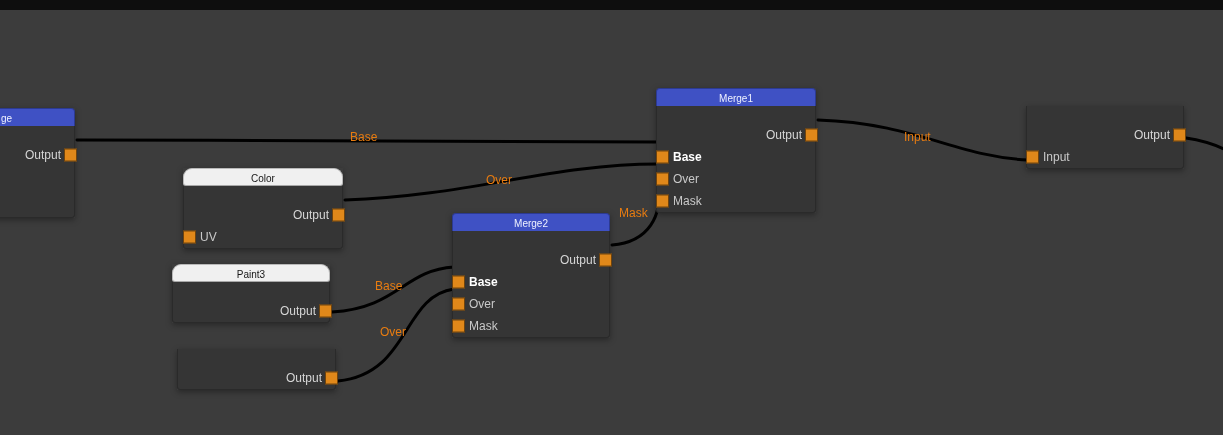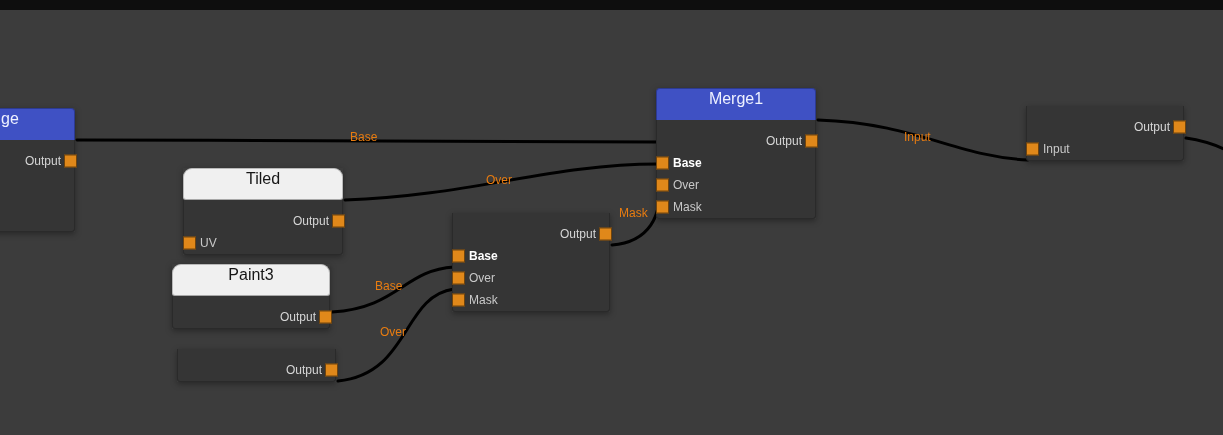--- a/index.html
+++ b/index.html
@@ -10,39 +10,39 @@
     position:relative;
   }
   .canvas { position:absolute; inset:0; }
   .topbar { position:absolute; top:0; left:0; width:1223px; height:10px; background:#0e0e0e; z-index:4; }
 
   .wires { position:absolute; top:0; left:0; z-index:1; }
   .wire { stroke:#000000; stroke-width:3; fill:none; stroke-linecap:round; }
 
   .node { position:absolute; z-index:2; box-shadow:0 2px 6px rgba(0,0,0,0.35); }
   .node-header {
-    height:32px; line-height:19px; text-align:center; font-size:16px;
+    height:18px; line-height:19px; text-align:center; font-size:10px;
     white-space:nowrap; overflow:hidden;
   }
   .header-blue {
     background:#3f51c4; color:#eef1ff;
     border:1px solid #2c3a92; border-bottom:none;
     border-radius:4px 4px 0 0;
   }
   .header-light {
     background:#f0f0f0; color:#161616;
     border:1px solid #b9b9b9; border-bottom-color:#a8a8a8;
     border-radius:9px 9px 3px 3px;
   }
   .title-offset { text-align:left; padding-left:85px; }
   .node-body {
     background:#353535;
     border:1px solid #2a2a2a; border-top:none;
     border-radius:0 0 3px 3px;
-    padding-top:10px;
+    padding-top:18px;
   }
   .row { position:relative; height:22px; display:flex; align-items:center; font-size:12px; color:#c9c9c9; }
   .row-out { justify-content:flex-end; padding-right:13px; color:#d6d6d6; }
   .row-in { padding-left:16px; }
   .row-label { white-space:nowrap; }
   .row-label.bold { color:#ffffff; font-weight:bold; }
   .port {
     position:absolute; width:13px; height:13px;
     background:#e0881a; border:1px solid rgba(0,0,0,0.5);
     top:50%; transform:translateY(-50%);
@@ -74,21 +74,21 @@
     <div class="node-header header-blue title-offset">ge</div>
     <div class="node-body" style="height:92px;">
       <div class="row row-out">
         <span class="row-label">Output</span>
         <span class="port port-out"></span>
       </div>
     </div>
   </div>
 
   <div class="node" style="left:183px; top:168px; width:160px;">
-    <div class="node-header header-light">Tiled</div>
+    <div class="node-header header-light">Color</div>
     <div class="node-body">
       <div class="row row-out">
         <span class="row-label">Output</span>
         <span class="port port-out"></span>
       </div>
       <div class="row row-in">
         <span class="port port-in"></span>
         <span class="row-label">UV</span>
       </div>
     </div>
@@ -107,20 +107,21 @@
   <div class="node" style="left:177px; top:349px; width:159px;">
     <div class="node-body">
       <div class="row row-out">
         <span class="row-label">Output</span>
         <span class="port port-out"></span>
       </div>
     </div>
   </div>
 
   <div class="node" style="left:452px; top:213px; width:158px;">
+    <div class="node-header header-blue">Merge2</div>
     <div class="node-body">
       <div class="row row-out">
         <span class="row-label">Output</span>
         <span class="port port-out"></span>
       </div>
       <div class="row row-in">
         <span class="port port-in"></span>
         <span class="row-label bold">Base</span>
       </div>
       <div class="row row-in">

